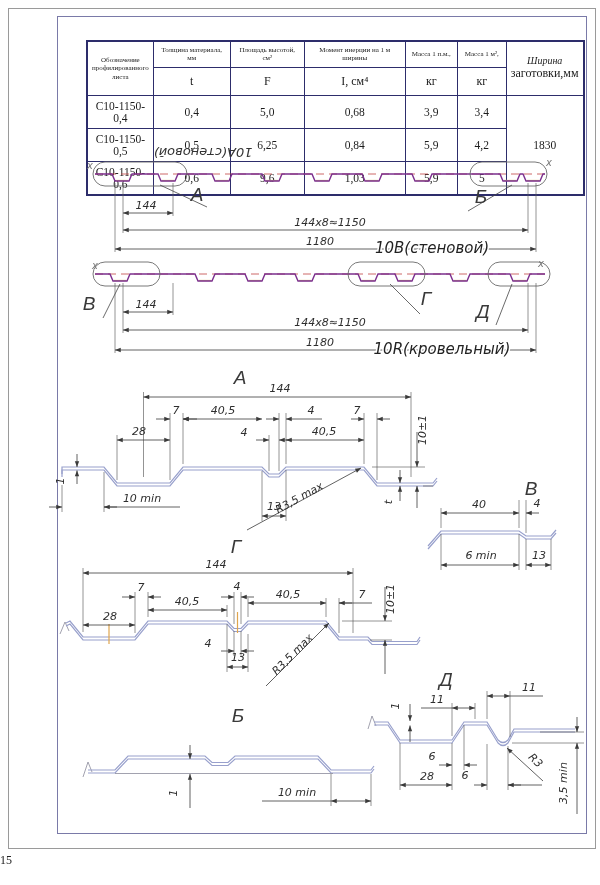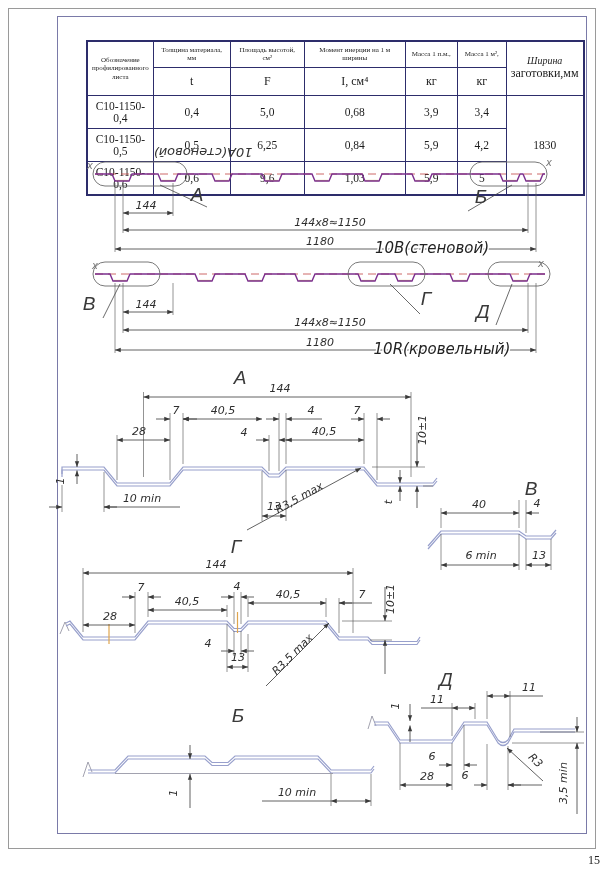--- a/index.html
+++ b/index.html
@@ -27,21 +27,21 @@
   .brk{stroke:#8a8a9a;stroke-width:.8;fill:none;}
   .ctr{stroke:#dfa54e;stroke-width:1.2;}
   .tan{stroke:#d9c788;stroke-width:1.3;}
   .ref{stroke:#8a8a9a;stroke-width:.8;}
   text{fill:#2e2e2e;}
   .dt{font:italic 11px "DejaVu Sans",sans-serif;text-anchor:middle;}
   .lbl{font:italic 19px "Liberation Sans",sans-serif;fill:#3a3a3a;text-anchor:middle;}
   .nm{font:italic 15px "DejaVu Sans",sans-serif;fill:#222;text-anchor:middle;paint-order:stroke;stroke:#fff;stroke-width:3px;}
   .xm{font:italic 10px "DejaVu Sans",sans-serif;fill:#777;text-anchor:middle;}
   .flip{font:italic 13px "DejaVu Sans",sans-serif;fill:#333;text-anchor:middle;}
-  .pageno{position:absolute;left:0;top:853px;width:600px;text-align:right;font-size:12px;color:#222;}
+  .pageno{position:absolute;left:0;top:853px;width:600px;text-align:left;font-size:12px;color:#222;}
 </style>
 </head>
 <body>
 
 <div class="page">
   <div class="outer-border"></div>
   <div class="frame"></div>
 
   <table class="spec">
     <colgroup>

